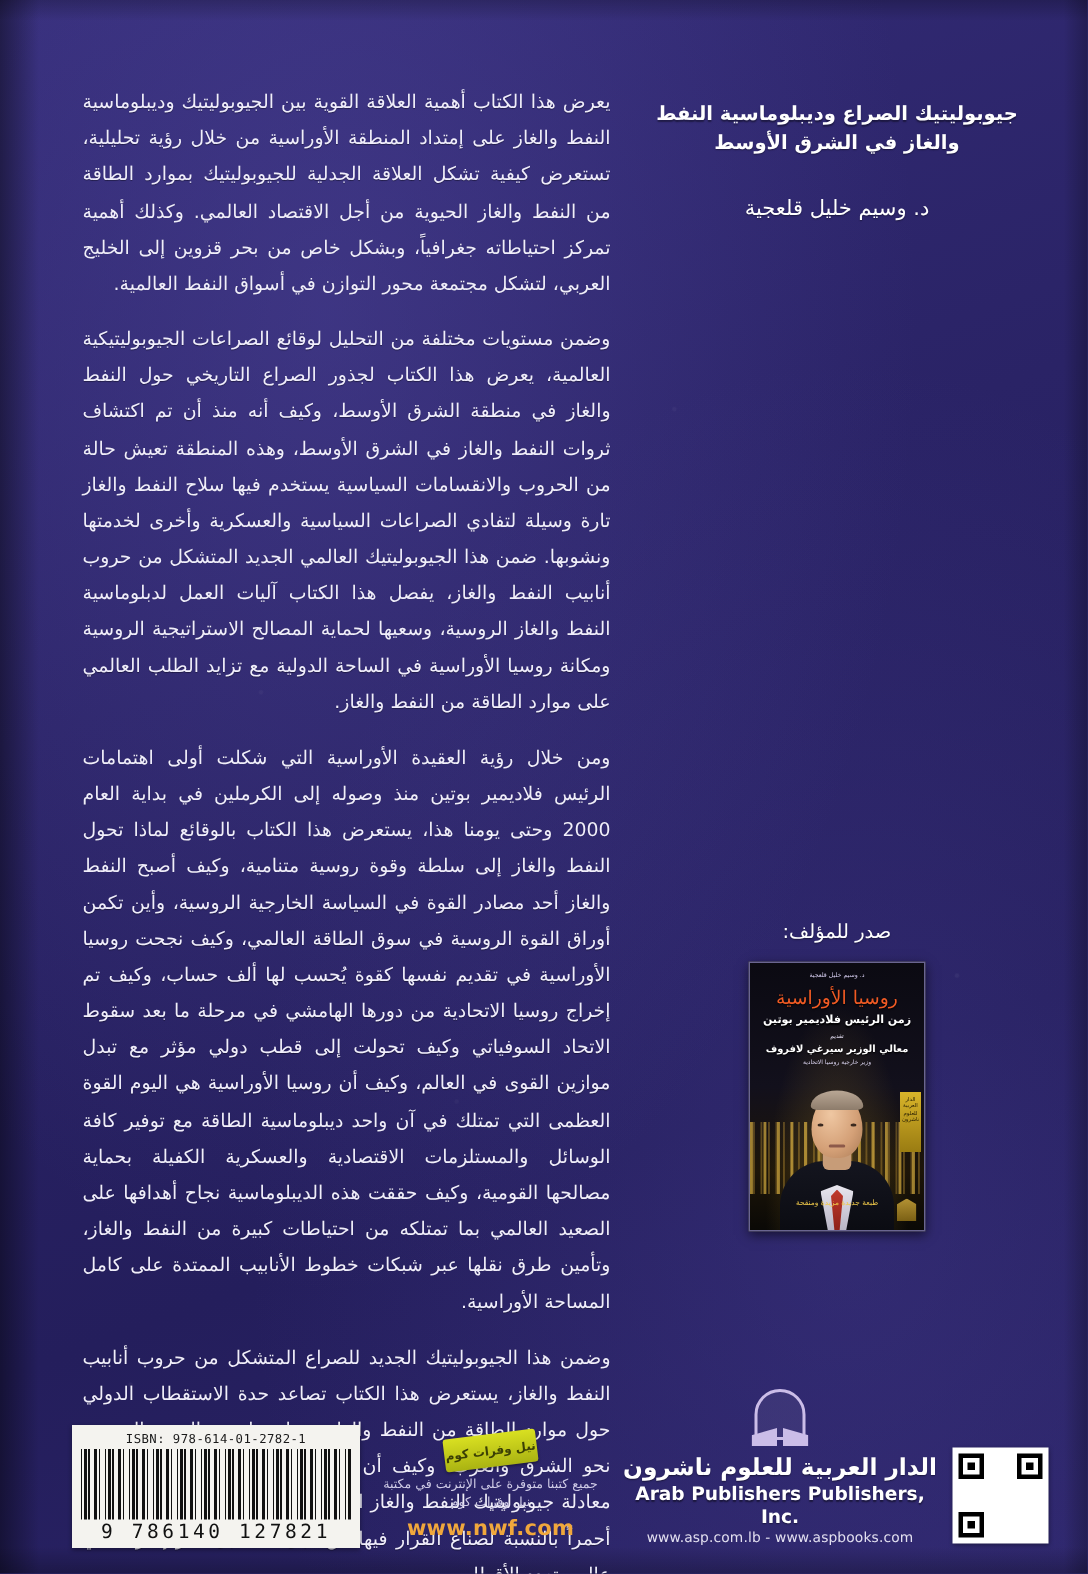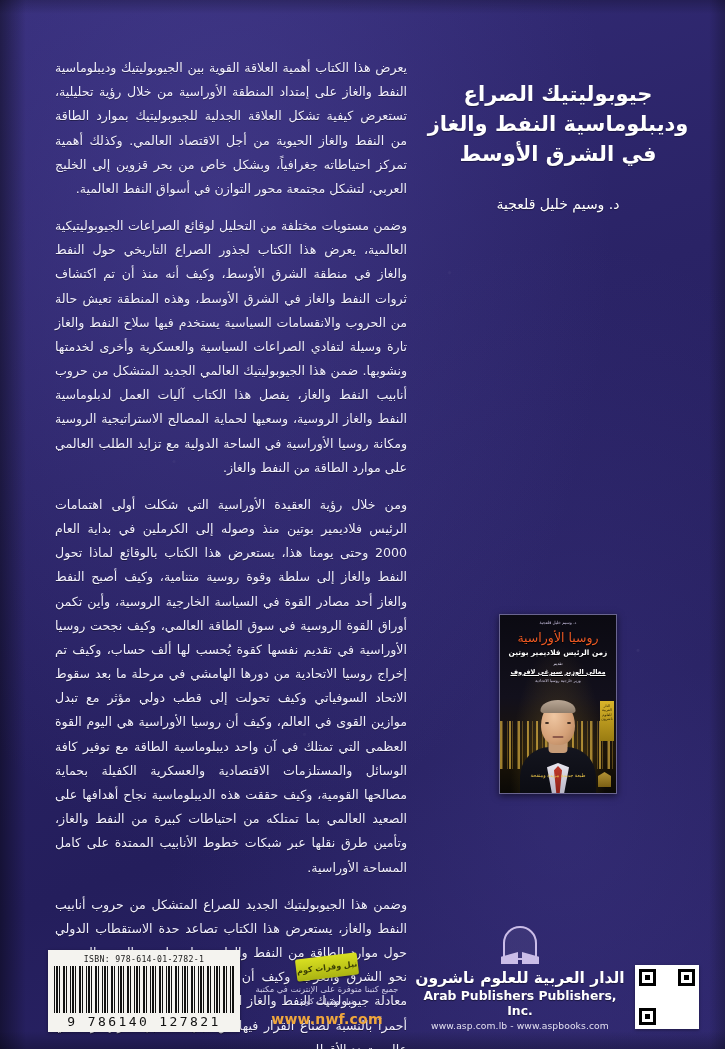--- a/index.html
+++ b/index.html
@@ -83,24 +83,24 @@
     color: #f2622a;
     font-size: 25px;
     line-height: 1.22;
     font-weight: bold;
     margin: 0;
     letter-spacing: -0.2px;
     text-shadow: 0 1px 1px rgba(0,0,0,0.45);
   }
   .book-subtitle {
     color: #ffffff;
-    font-size: 21px;
+    font-size: 13px;
     line-height: 1.44;
     font-weight: bold;
-    margin: 31px 0 0 0;
+    margin: 20px 0 0 0;
     text-shadow: 0 1px 1px rgba(0,0,0,0.4);
   }
   .book-author {
     color: #ffffff;
     font-size: 14px;
     font-weight: normal;
     margin: 26px 0 0 0;
     text-shadow: 0 1px 1px rgba(0,0,0,0.4);
   }
 
@@ -203,21 +203,20 @@
     text-align: center;
   }
   .thumb-minister {
     position: absolute;
     top: 53px; left: 0; right: 0;
     color: #ffffff;
     font-size: 6.6px;
     font-weight: bold;
     text-align: center;
     text-shadow: 0 1px 1px #000;
-    text-decoration: underline;
   }
   .thumb-minister-sub {
     position: absolute;
     top: 63px; left: 0; right: 0;
     color: #d7d1ec;
     font-size: 4px;
     text-align: center;
   }
   .thumb-portrait {
     position: absolute;
@@ -519,20 +518,21 @@
   </div>
 
   <div class="blurb">
     <p>يعرض هذا الكتاب أهمية العلاقة القوية بين الجيوبوليتيك وديبلوماسية النفط والغاز على إمتداد المنطقة الأوراسية من خلال رؤية تحليلية، تستعرض كيفية تشكل العلاقة الجدلية للجيوبوليتيك بموارد الطاقة من النفط والغاز الحيوية من أجل الاقتصاد العالمي. وكذلك أهمية تمركز احتياطاته جغرافياً، وبشكل خاص من بحر قزوين إلى الخليج العربي، لتشكل مجتمعة محور التوازن في أسواق النفط العالمية.</p>
     <p>وضمن مستويات مختلفة من التحليل لوقائع الصراعات الجيوبوليتيكية العالمية، يعرض هذا الكتاب لجذور الصراع التاريخي حول النفط والغاز في منطقة الشرق الأوسط، وكيف أنه منذ أن تم اكتشاف ثروات النفط والغاز في الشرق الأوسط، وهذه المنطقة تعيش حالة من الحروب والانقسامات السياسية يستخدم فيها سلاح النفط والغاز تارة وسيلة لتفادي الصراعات السياسية والعسكرية وأخرى لخدمتها ونشوبها. ضمن هذا الجيوبوليتيك العالمي الجديد المتشكل من حروب أنابيب النفط والغاز، يفصل هذا الكتاب آليات العمل لدبلوماسية النفط والغاز الروسية، وسعيها لحماية المصالح الاستراتيجية الروسية ومكانة روسيا الأوراسية في الساحة الدولية مع تزايد الطلب العالمي على موارد الطاقة من النفط والغاز.</p>
     <p>ومن خلال رؤية العقيدة الأوراسية التي شكلت أولى اهتمامات الرئيس فلاديمير بوتين منذ وصوله إلى الكرملين في بداية العام 2000 وحتى يومنا هذا، يستعرض هذا الكتاب بالوقائع لماذا تحول النفط والغاز إلى سلطة وقوة روسية متنامية، وكيف أصبح النفط والغاز أحد مصادر القوة في السياسة الخارجية الروسية، وأين تكمن أوراق القوة الروسية في سوق الطاقة العالمي، وكيف نجحت روسيا الأوراسية في تقديم نفسها كقوة يُحسب لها ألف حساب، وكيف تم إخراج روسيا الاتحادية من دورها الهامشي في مرحلة ما بعد سقوط الاتحاد السوفياتي وكيف تحولت إلى قطب دولي مؤثر مع تبدل موازين القوى في العالم، وكيف أن روسيا الأوراسية هي اليوم القوة العظمى التي تمتلك في آن واحد ديبلوماسية الطاقة مع توفير كافة الوسائل والمستلزمات الاقتصادية والعسكرية الكفيلة بحماية مصالحها القومية، وكيف حققت هذه الديبلوماسية نجاح أهدافها على الصعيد العالمي بما تمتلكه من احتياطات كبيرة من النفط والغاز، وتأمين طرق نقلها عبر شبكات خطوط الأنابيب الممتدة على كامل المساحة الأوراسية.</p>
     <p>وضمن هذا الجيوبوليتيك الجديد للصراع المتشكل من حروب أنابيب النفط والغاز، يستعرض هذا الكتاب تصاعد حدة الاستقطاب الدولي حول موارد الطاقة من النفط والغاز مع استراتيجية التوجه الروسي نحو الشرق والغرب، وكيف أن روسيا الأوراسية ستبقى في قلب معادلة جيوبوليتيك النفط والغاز العالمي، وهو الأمر الذي يشكل خطاً أحمراً بالنسبة لصناع القرار فيها من أجل مستقبل أكثر إشراقاً في عالم متعدد الأقطاب.</p>
   </div>
 
   <div class="also-block">
+    <p class="also-label">صدر للمؤلف:</p>
 
     <div class="thumb-frame">
       <div class="thumb-sky"></div>
       <div class="thumb-citylights"></div>
 
       <div class="thumb-author-top">د. وسيم خليل قلعجية</div>
       <div class="thumb-title">روسيا الأوراسية</div>
       <div class="thumb-sub">زمن الرئيس فلاديمير بوتين</div>
       <div class="thumb-by">تقديم</div>
       <div class="thumb-minister">معالي الوزير سيرغي لافروف</div>

